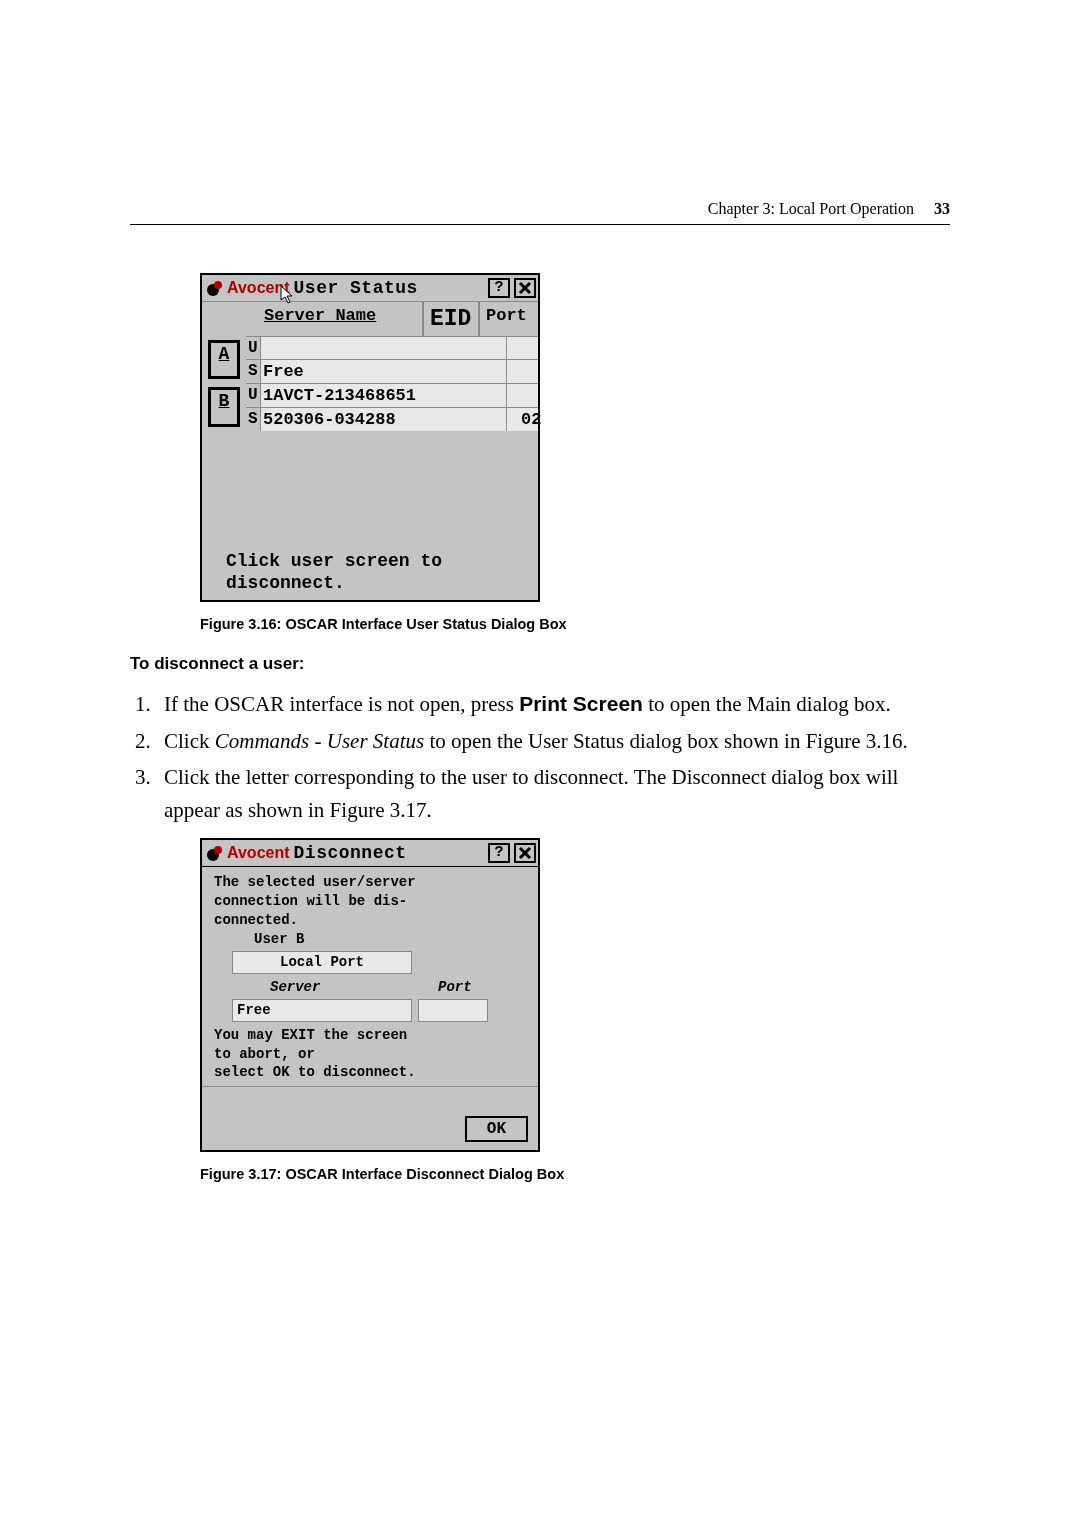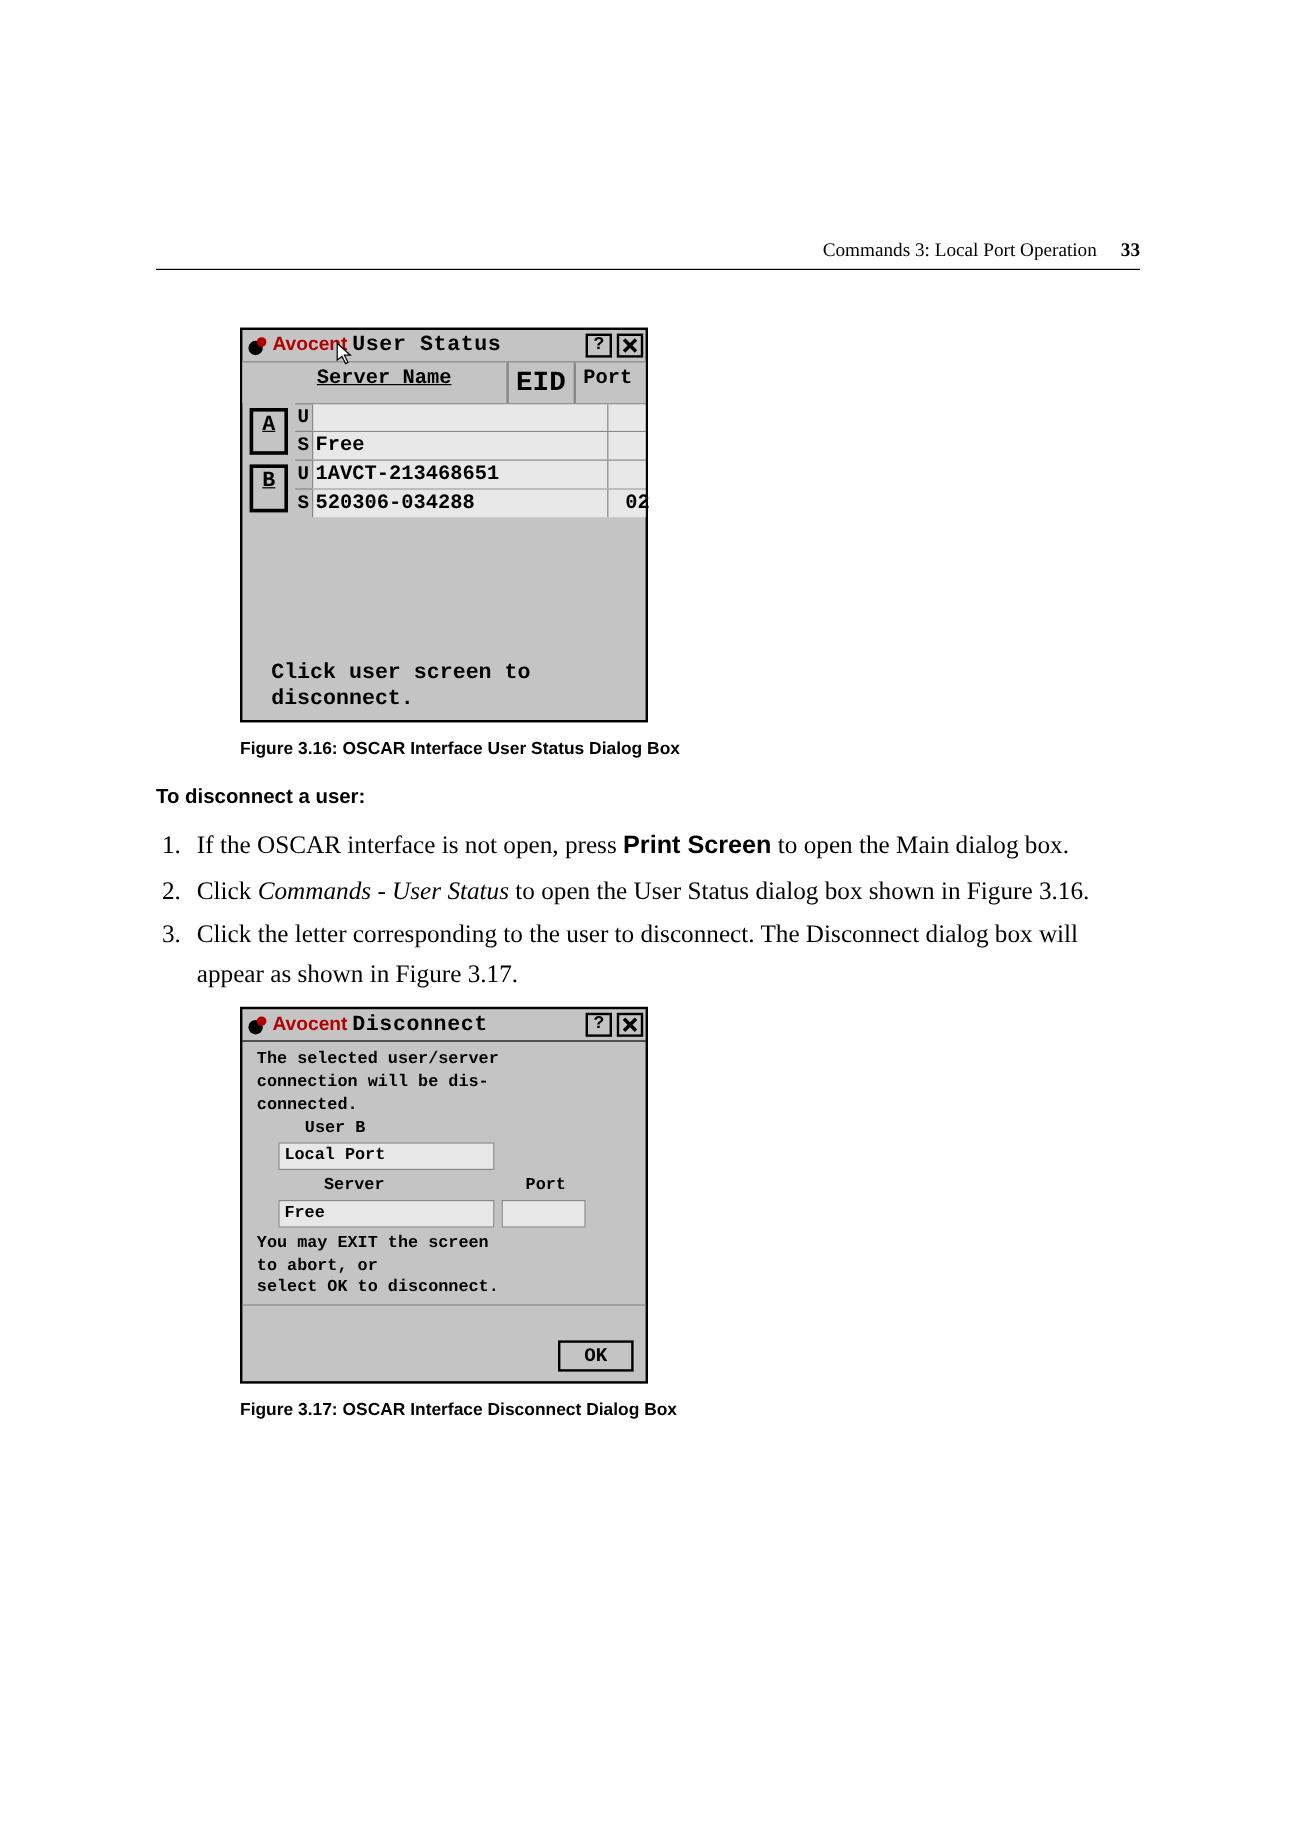--- a/index.html
+++ b/index.html
@@ -151,22 +151,23 @@
     line-height: 1.35;
   }
   .dlg2-body .indent { padding-left: 40px; }
   .dlg2-body .field {
     background: #e8e8e8;
     border: 1px solid #888;
     padding: 1px 4px;
     margin: 2px 0 4px 18px;
     width: 180px;
     min-height: 22px;
-  }
-  .dlg2-body .srvrow { display: flex; }
+    text-align: center;
+  }
+  .dlg2-body .srvrow { display: flex; font-style: italic; }
   .dlg2-body .srvrow .lab1 { flex:1; padding-left: 56px; }
   .dlg2-body .srvrow .lab2 { width: 90px; }
   .dlg2-body .srvfields { display: flex; gap: 6px; margin: 2px 0 4px 18px; }
   .dlg2-body .srvfields .f1 { width: 180px; background:#e8e8e8; border:1px solid #888; padding:1px 4px; min-height:22px; }
   .dlg2-body .srvfields .f2 { width: 70px; background:#e8e8e8; border:1px solid #888; padding:1px 4px; min-height:22px; }
   .dlg2 .okbar {
     border-top: 1px solid #888;
     padding: 6px 10px 8px 0;
     text-align: right;
   }
@@ -183,21 +184,21 @@
   .cursor {
     position: absolute;
     pointer-events: none;
   }
 </style>
 </head>
 <body>
 
 <div class="page">
   <div class="header-line">
-    <span>Commands 3: Local Port Operation</span>
+    <span>Chapter 3: Local Port Operation</span>
     <span class="pnum">33</span>
   </div>
 
   <div class="figure-wrap">
 
     <div class="dlg dlg1">
       <div class="dlg-title" style="position:relative;">
         <span class="brand">
           <span class="brand-icon">
             <svg width="18" height="18" viewBox="0 0 18 18">

